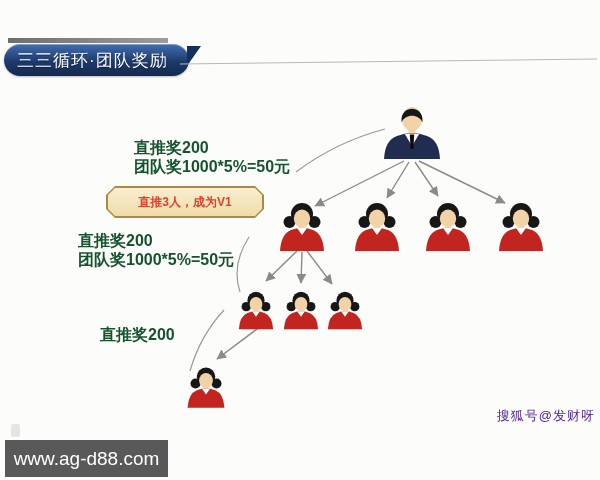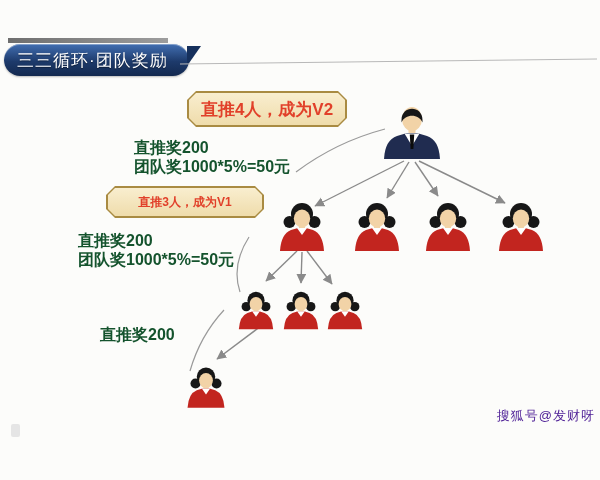--- a/index.html
+++ b/index.html
@@ -131,37 +131,33 @@
     <use href="#g-woman" transform="translate(302,225)"></use>
     <use href="#g-woman" transform="translate(377,225)"></use>
     <use href="#g-woman" transform="translate(448,225)"></use>
     <use href="#g-woman" transform="translate(521,225)"></use>
     <use href="#g-woman" transform="translate(256,309) scale(0.78)"></use>
     <use href="#g-woman" transform="translate(301,309) scale(0.78)"></use>
     <use href="#g-woman" transform="translate(345,309) scale(0.78)"></use>
     <use href="#g-woman" transform="translate(206,386) scale(0.84)"></use>
   </svg>
 
-  <div class="plaque v2">
-    <div class="plaque-inner">
-      <span class="plaque-text">直推4人，成为V2</span>
-    </div>
-  </div>
   <div class="plaque v1">
     <div class="plaque-inner">
       <span class="plaque-text">直推3人，成为V1</span>
     </div>
   </div>
 
   <div class="reward r1">
     <div>直推奖200</div>
     <div>团队奖1000*5%=50元</div>
   </div>
   <div class="reward r2">
     <div>直推奖200</div>
     <div>团队奖1000*5%=50元</div>
   </div>
   <div class="reward r3">直推奖200</div>
 
   <div class="watermark">搜狐号@发财呀</div>
   <div class="smudge"></div>
+  <div class="site-badge">www.ag-d88.com</div>
 
 </div>
 
 </body></html>

